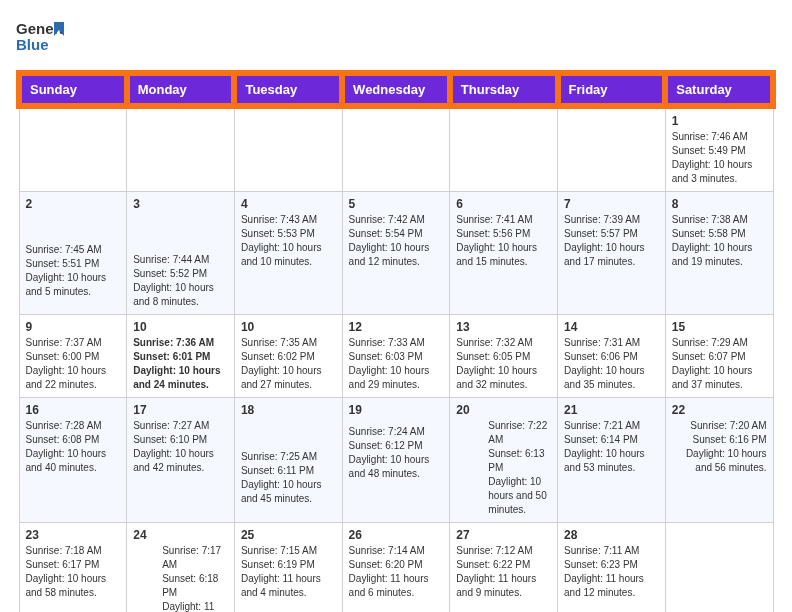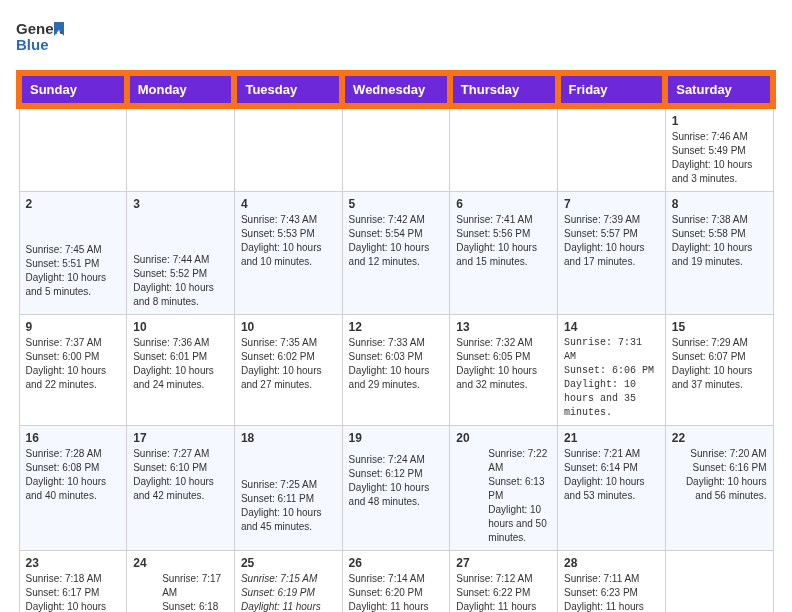--- a/index.html
+++ b/index.html
@@ -169,21 +169,21 @@
       </tr>
       <tr>
         <td>
           <span class="day-number">9</span>
           <div class="day-info" style="white-space: pre-line;">Sunrise: 7:37 AM
 Sunset: 6:00 PM
 Daylight: 10 hours and 22 minutes.</div>
         </td>
         <td>
           <span class="day-number">10</span>
-          <div class="day-info" style="white-space: pre-line;">Sunrise: 7:36 AM
+          <div class="day-info" style="white-space: pre-line; font-weight: bold;">Sunrise: 7:36 AM
 Sunset: 6:01 PM
 Daylight: 10 hours and 24 minutes.</div>
         </td>
         <td>
           <span class="day-number">10</span>
           <div class="day-info" style="white-space: pre-line;">Sunrise: 7:35 AM
 Sunset: 6:02 PM
 Daylight: 10 hours and 27 minutes.</div>
         </td>
         <td>
@@ -193,21 +193,21 @@
 Daylight: 10 hours and 29 minutes.</div>
         </td>
         <td>
           <span class="day-number">13</span>
           <div class="day-info" style="white-space: pre-line;">Sunrise: 7:32 AM
 Sunset: 6:05 PM
 Daylight: 10 hours and 32 minutes.</div>
         </td>
         <td>
           <span class="day-number">14</span>
-          <div class="day-info" style="white-space: pre-line; font-family: Liberation Mono, monospace;">Sunrise: 7:31 AM
+          <div class="day-info" style="white-space: pre-line;">Sunrise: 7:31 AM
 Sunset: 6:06 PM
 Daylight: 10 hours and 35 minutes.</div>
         </td>
         <td>
           <span class="day-number">15</span>
           <div class="day-info" style="white-space: pre-line;">Sunrise: 7:29 AM
 Sunset: 6:07 PM
 Daylight: 10 hours and 37 minutes.</div>
         </td>
       </tr>
@@ -263,21 +263,21 @@
 Daylight: 10 hours and 58 minutes.</div>
         </td>
         <td>
           <span class="day-number">24</span>
           <div class="day-info" style="white-space: pre-line; margin-left: 29px;">Sunrise: 7:17 AM
 Sunset: 6:18 PM
 Daylight: 11 hours and 1 minute.</div>
         </td>
         <td>
           <span class="day-number">25</span>
-          <div class="day-info" style="white-space: pre-line; font-style: italic;">Sunrise: 7:15 AM
+          <div class="day-info" style="white-space: pre-line;">Sunrise: 7:15 AM
 Sunset: 6:19 PM
 Daylight: 11 hours and 4 minutes.</div>
         </td>
         <td>
           <span class="day-number">26</span>
           <div class="day-info" style="white-space: pre-line;">Sunrise: 7:14 AM
 Sunset: 6:20 PM
 Daylight: 11 hours and 6 minutes.</div>
         </td>
         <td>

